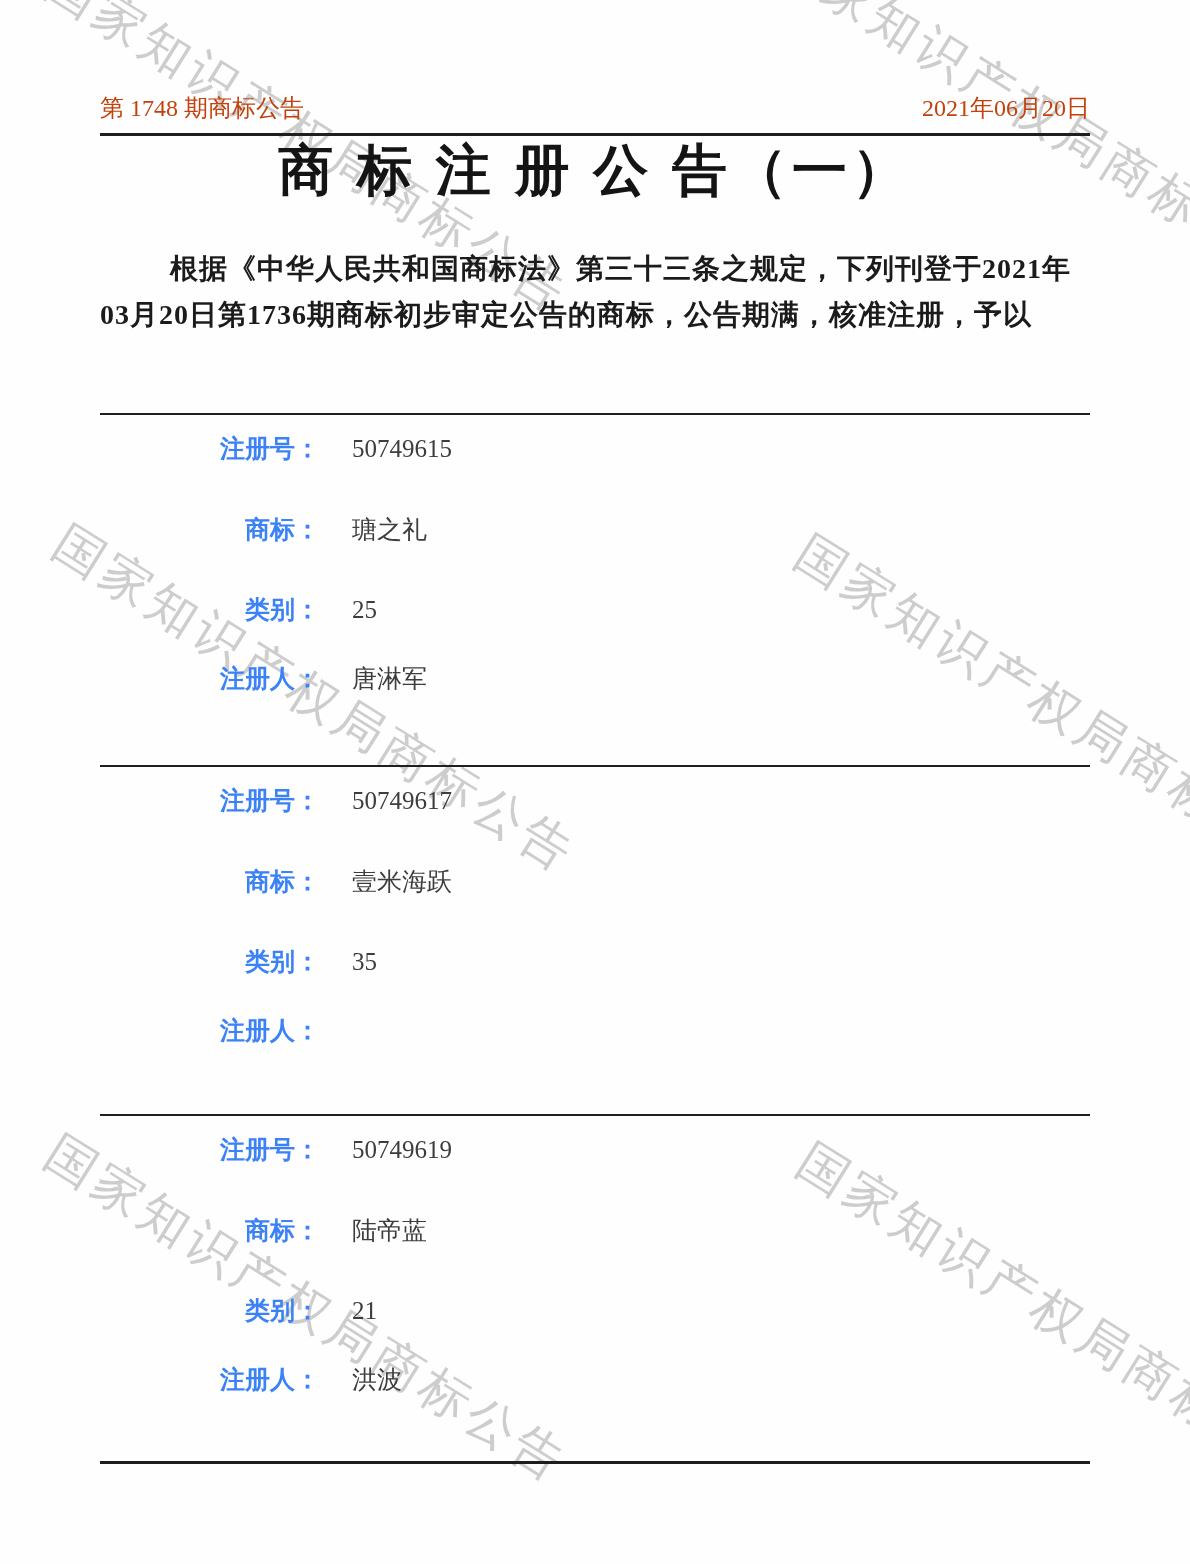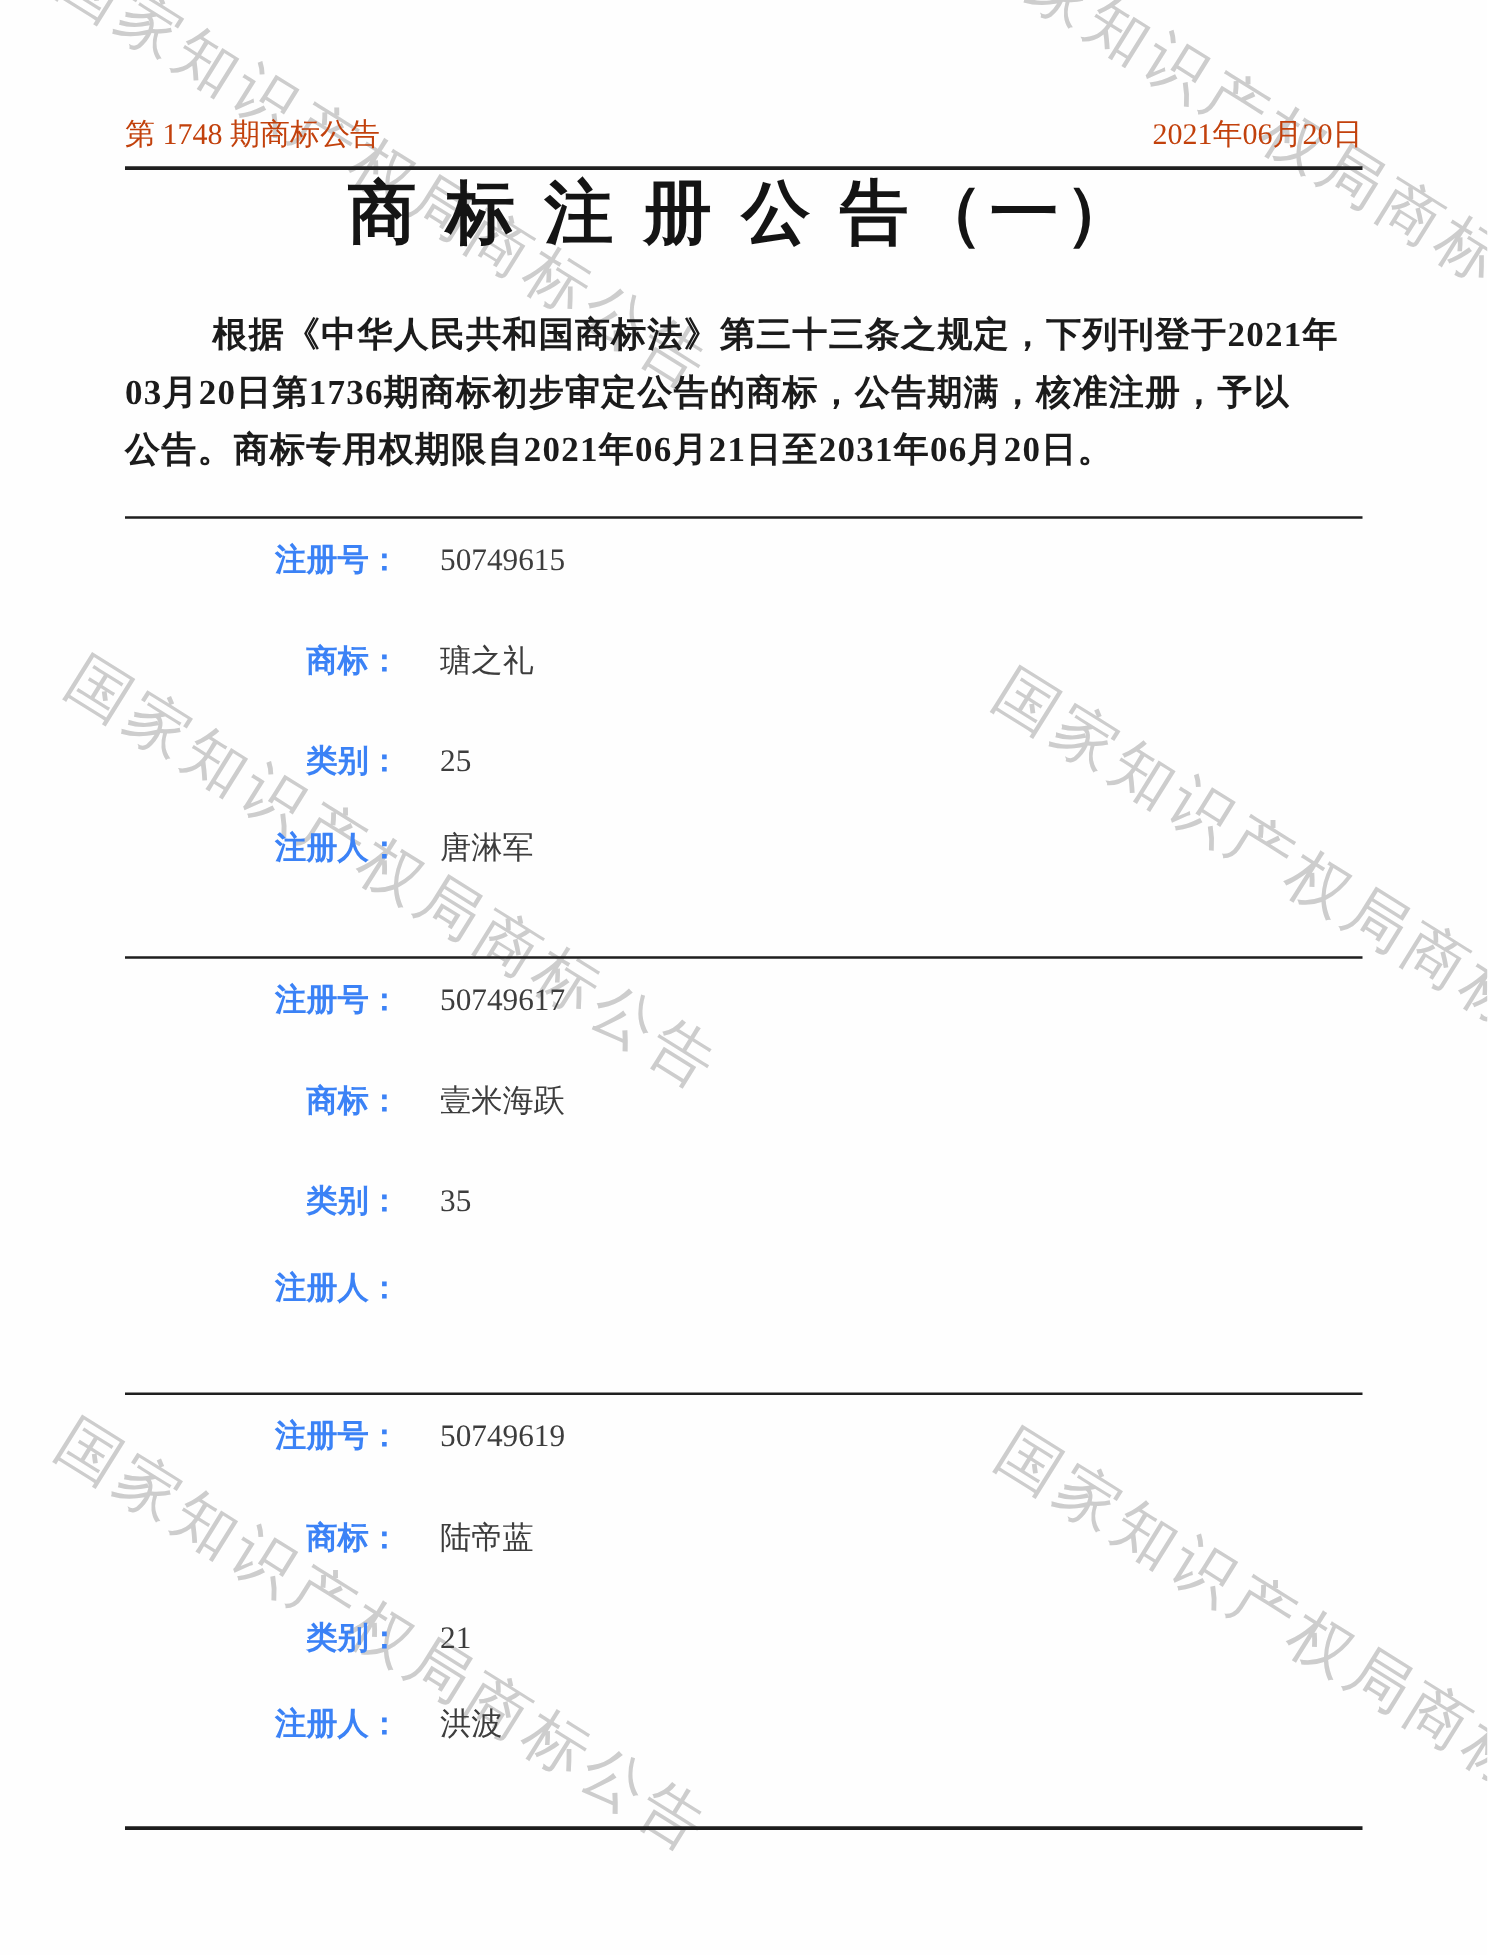--- a/index.html
+++ b/index.html
@@ -60,21 +60,20 @@
     <span>第 1748 期商标公告</span>
     <span>2021年06月20日</span>
   </div>
   <div class="fg header-rule"></div>
 
   <div class="fg title">商 标 注 册 公 告（一）</div>
 
   <div class="fg intro">
     <div class="iline first">根据《中华人民共和国商标法》第三十三条之规定，下列刊登于2021年</div>
     <div class="iline">03月20日第1736期商标初步审定公告的商标，公告期满，核准注册，予以</div>
-    <div class="iline">公告。商标专用权期限自2021年06月21日至2031年06月20日。</div>
   </div>
 
   <div class="fg entry e1">
     <div class="row r1">
       <span class="lbl">注册号：</span>
       <span class="val">50749615</span>
     </div>
     <div class="row r2">
       <span class="lbl">商标：</span>
       <span class="val">瑭之礼</span>

